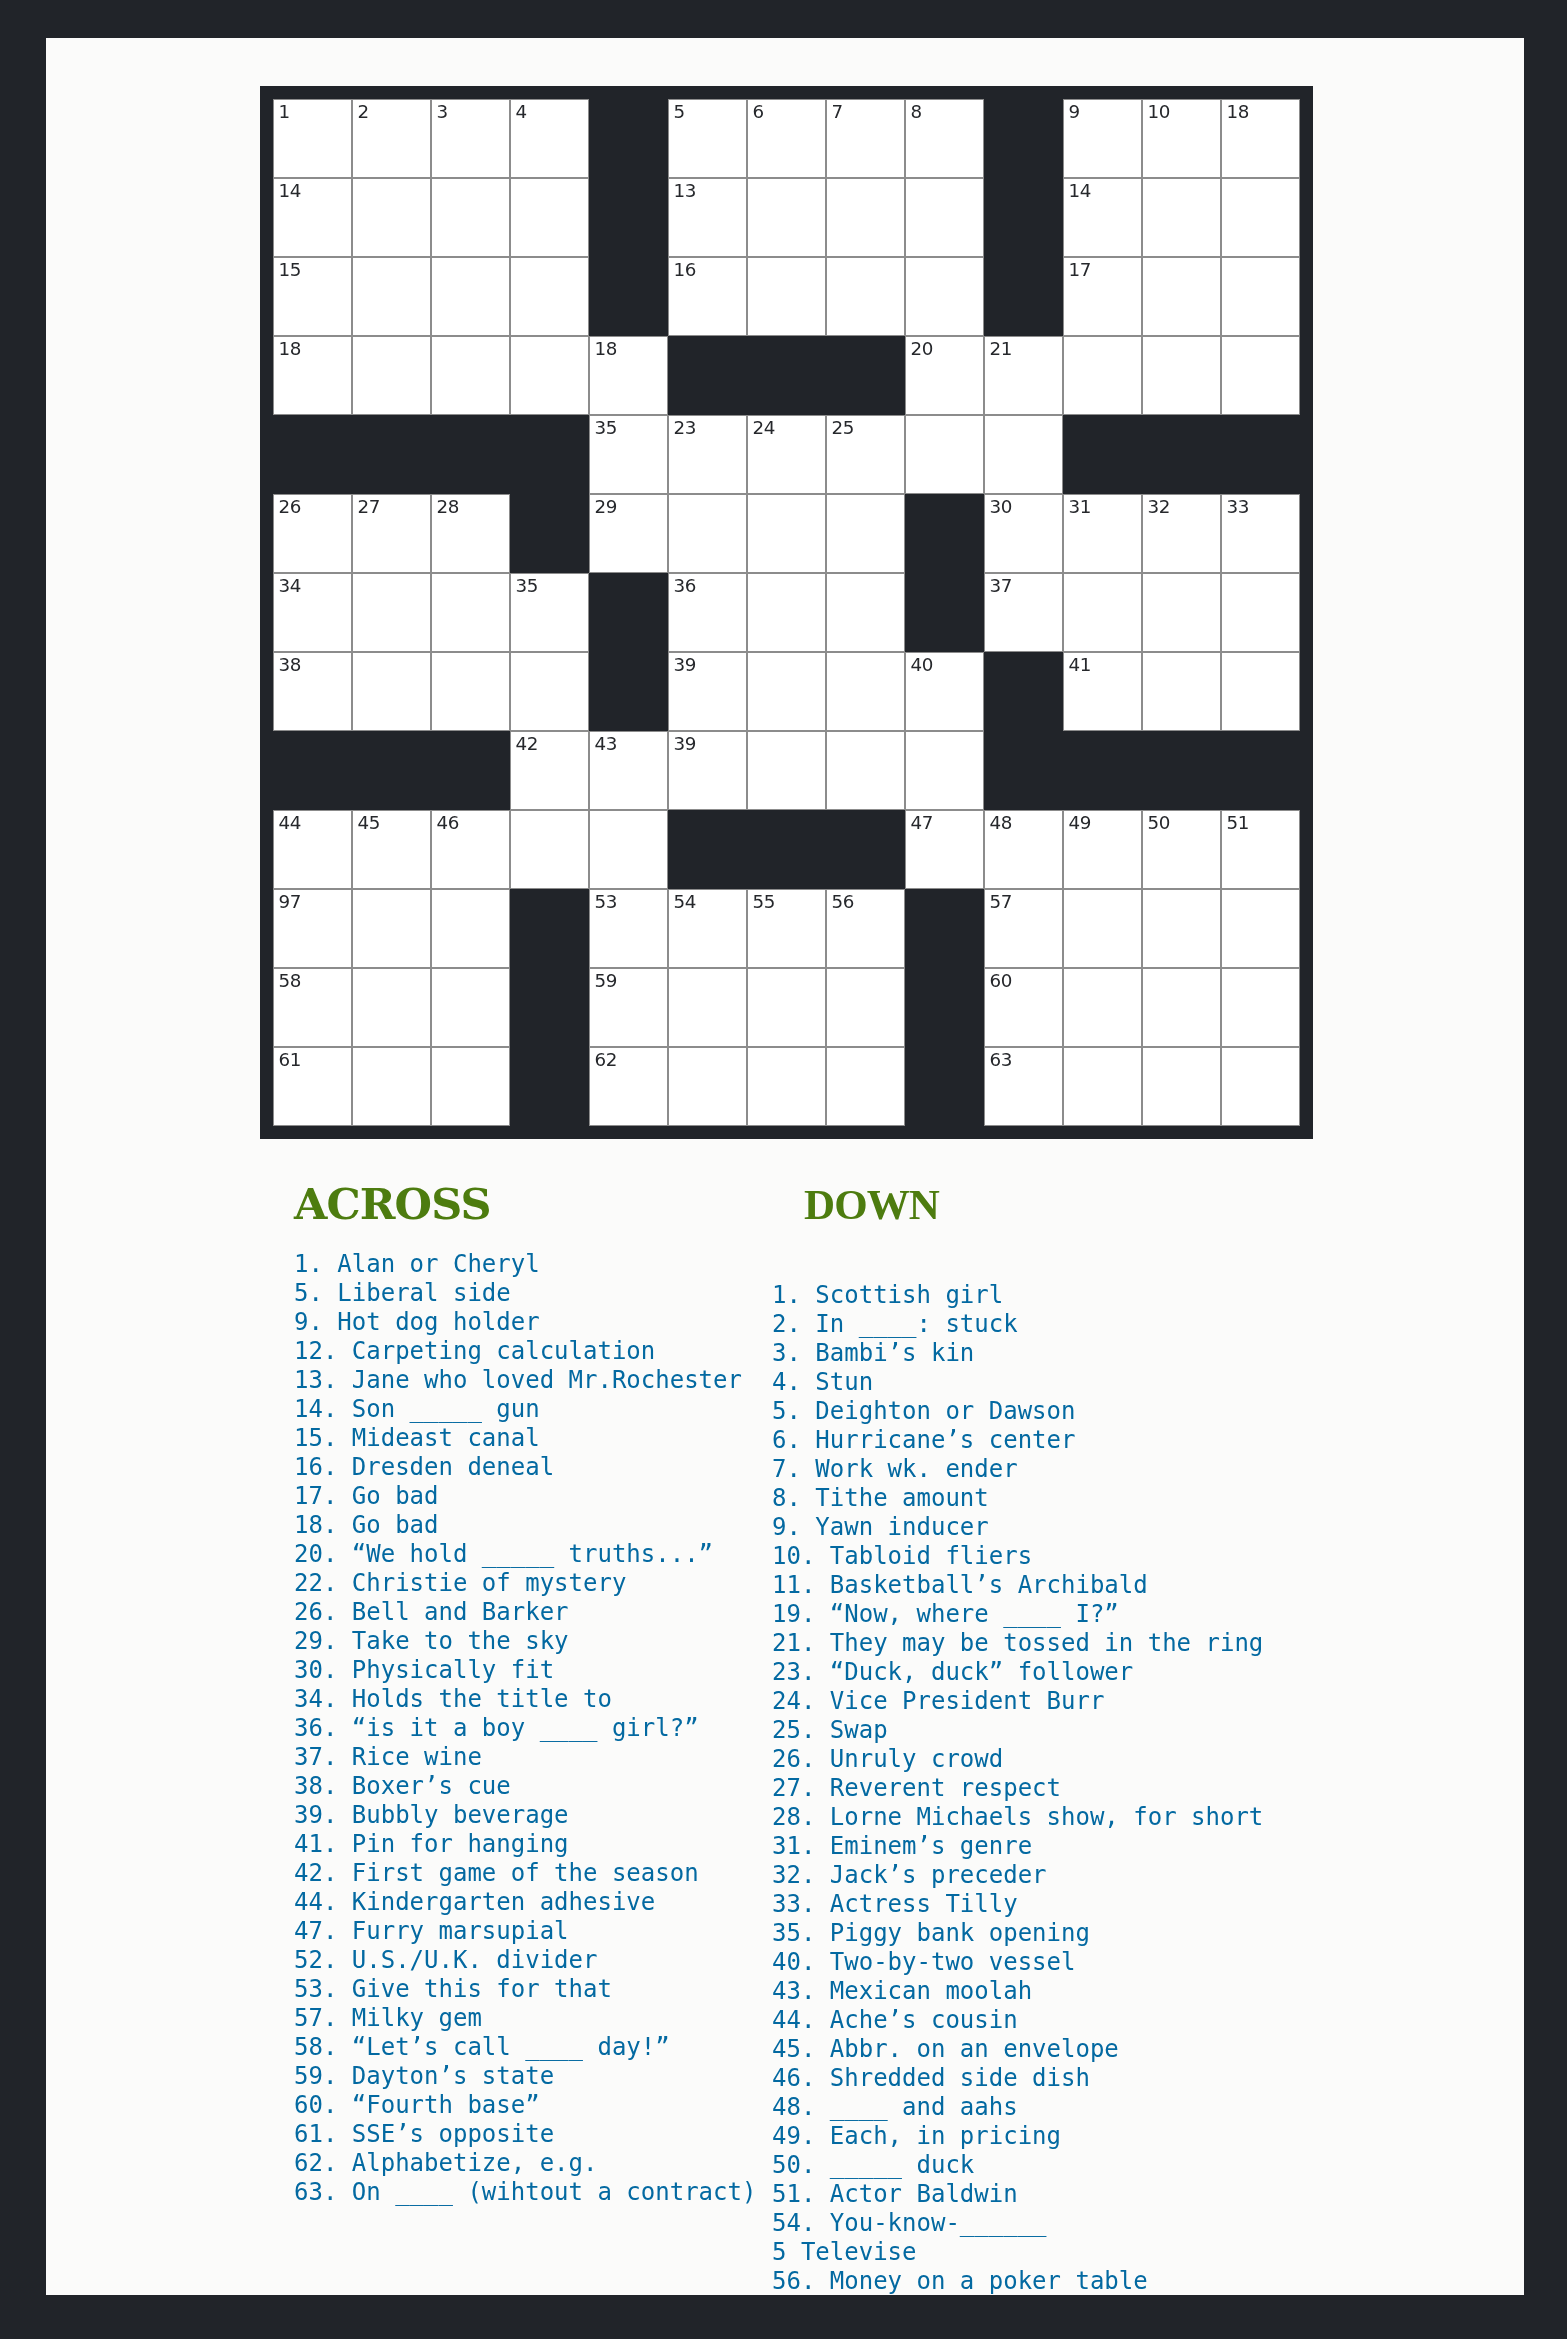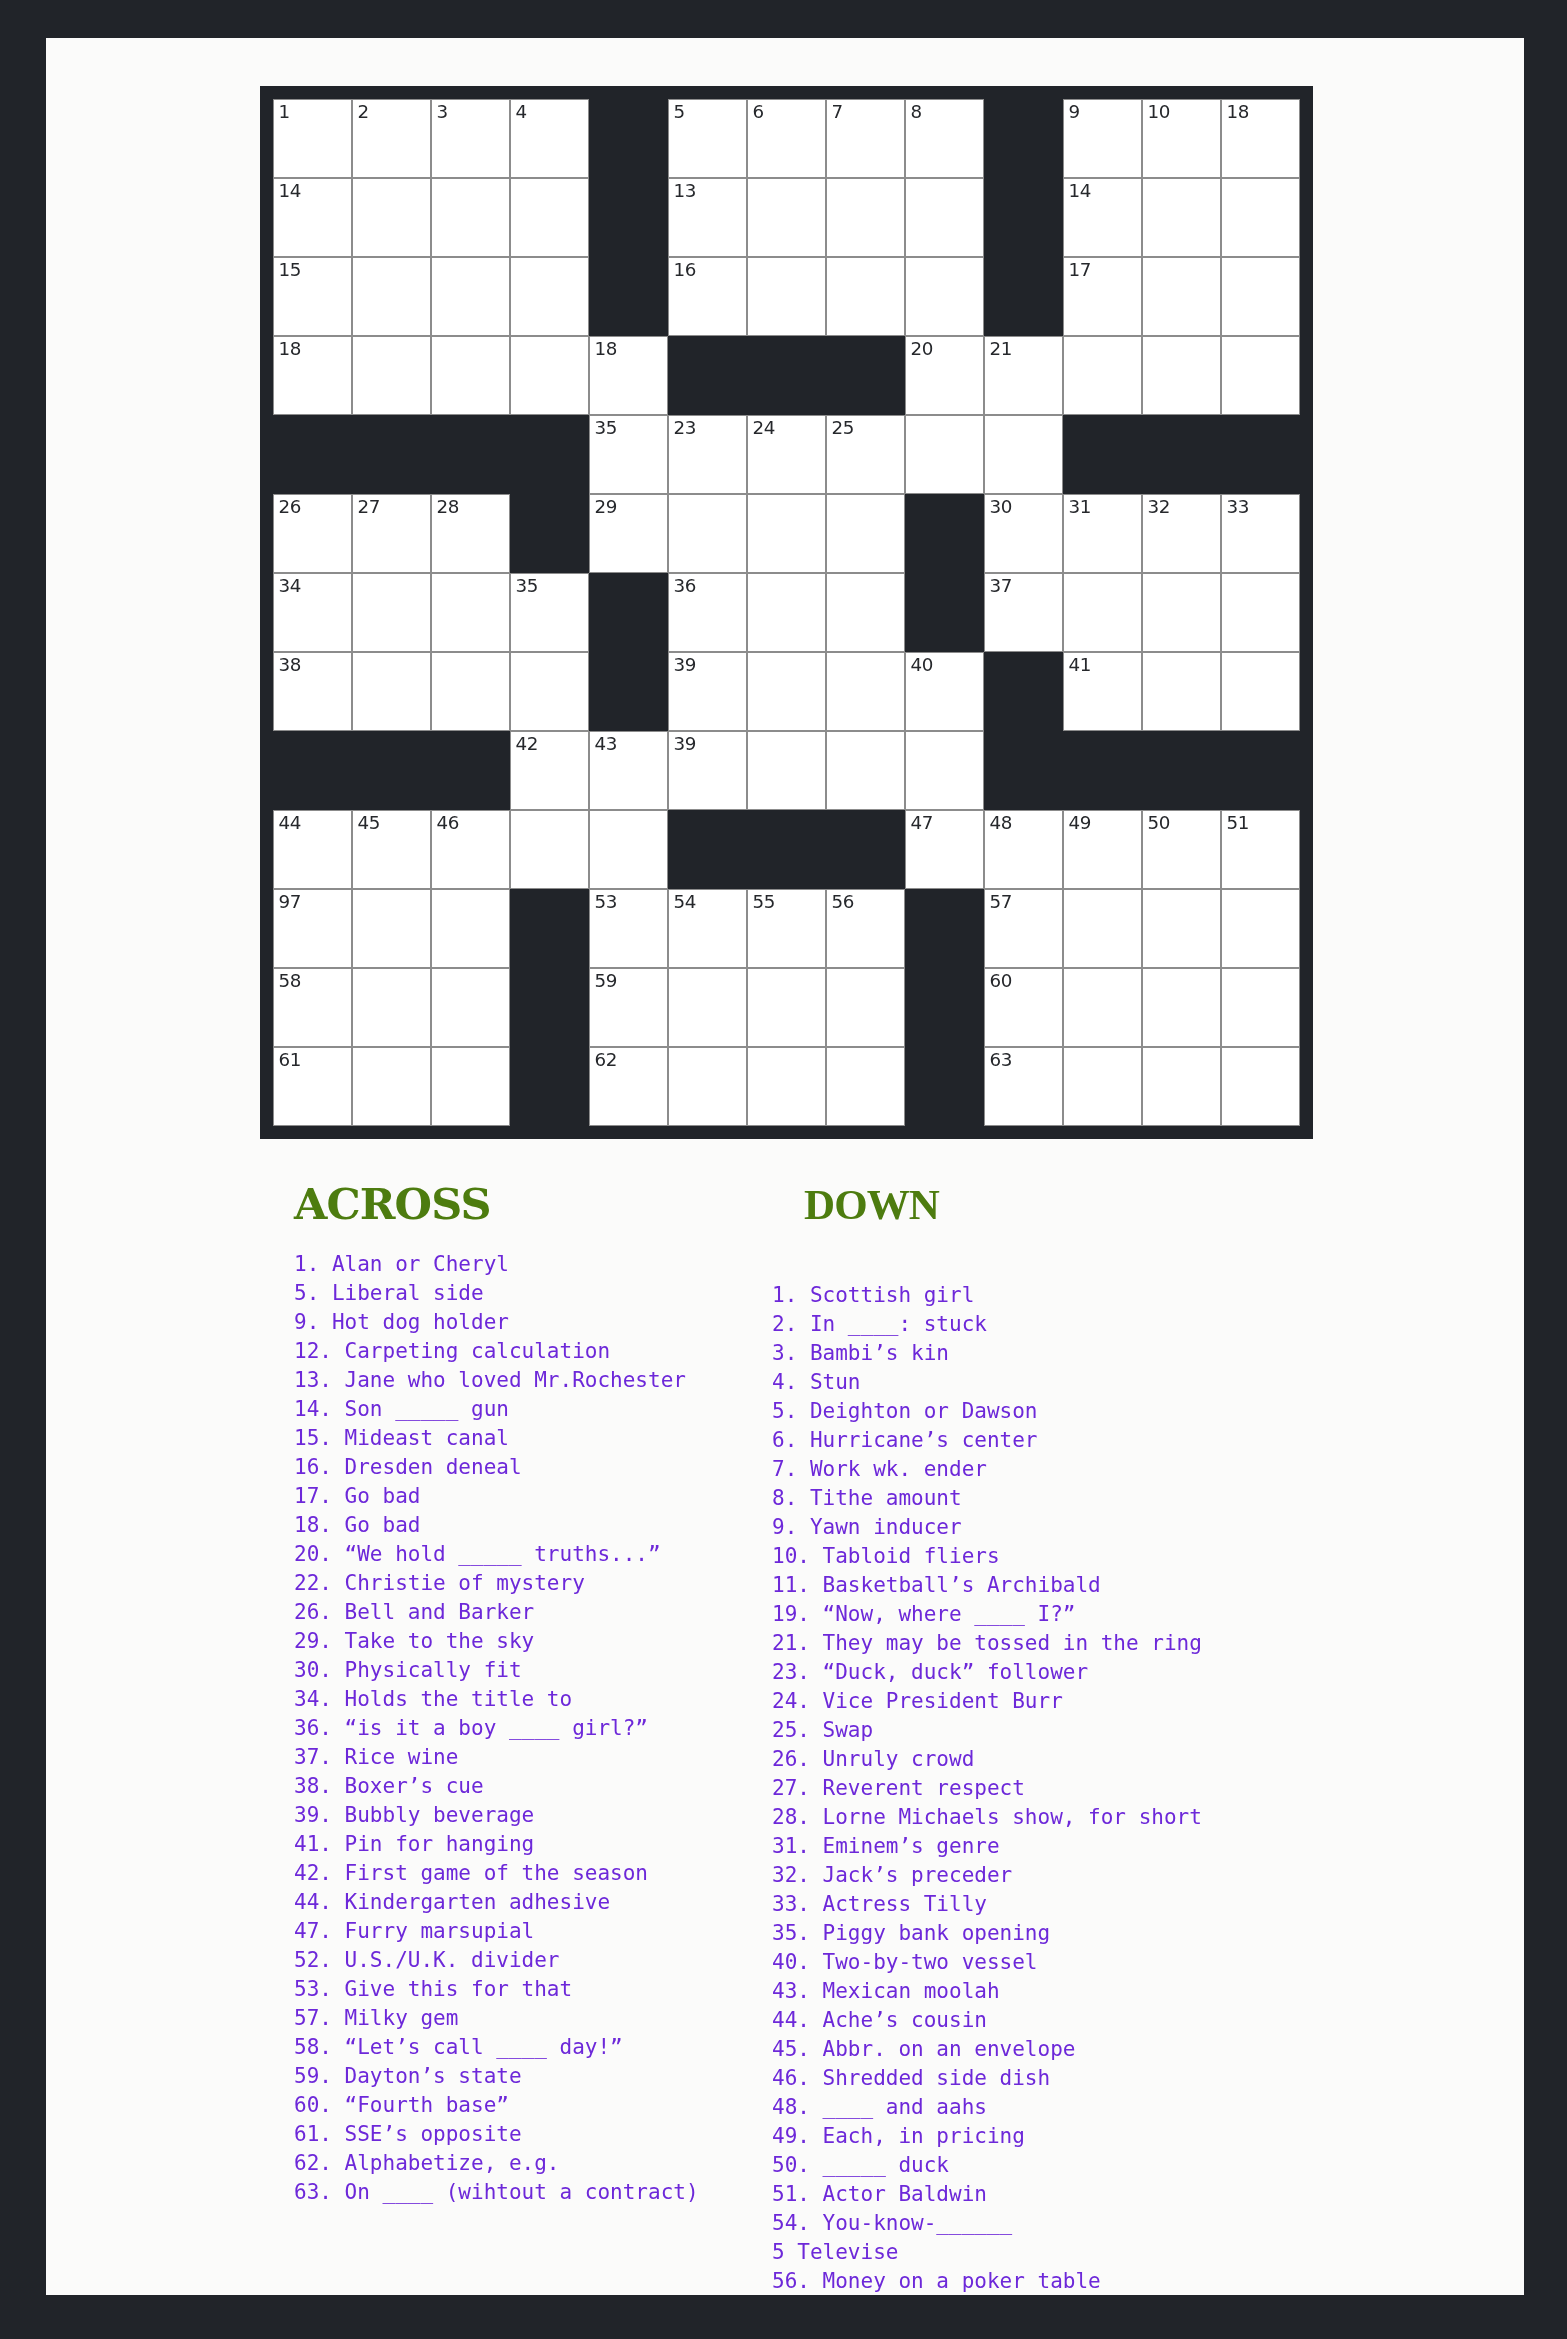--- a/index.html
+++ b/index.html
@@ -53,23 +53,23 @@
     font-size: 43px;
     line-height: 1.1;
     letter-spacing: -0.9px;
     color: #4d7c0f;
   }
   #across-title { left: 294px; top: 1181px; }
   #down-title   { left: 804px; top: 1181px; font-family: Liberation Serif, serif; }
   .clue-list {
     position: absolute;
     font-family: "DejaVu Sans Mono", monospace;
-    font-size: 21px;
+    font-size: 24px;
     line-height: 29px;
-    color: #6d28d9;
+    color: #0369a1;
     white-space: pre;
   }
   #across-list { left: 294px; top: 1250px; }
   #down-list   { left: 772px; top: 1261px; margin-top: 20px; }
 </style>
 </head>
 <body>
 
 <div class="page-frame"></div>
 

